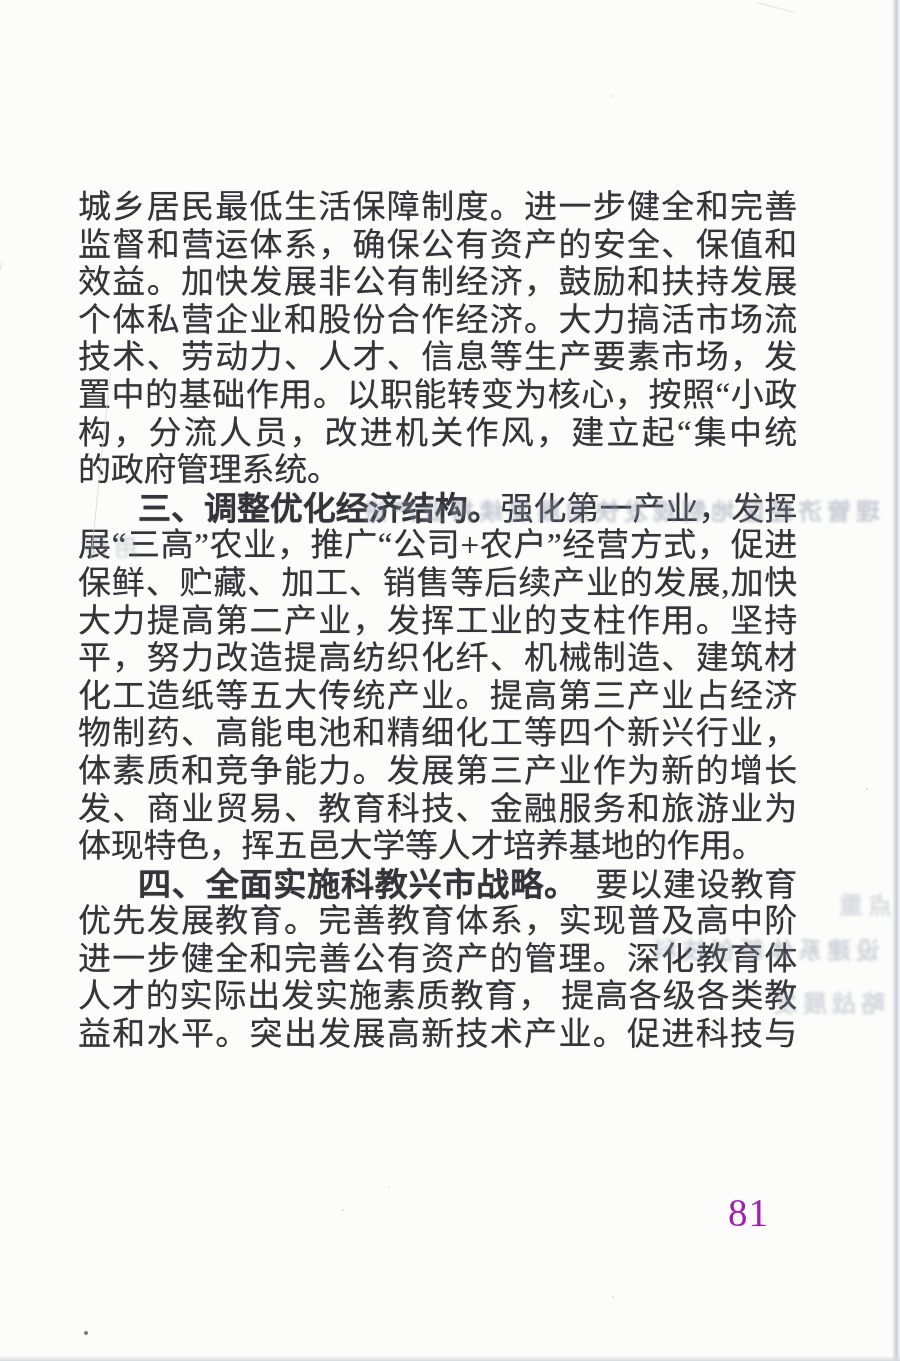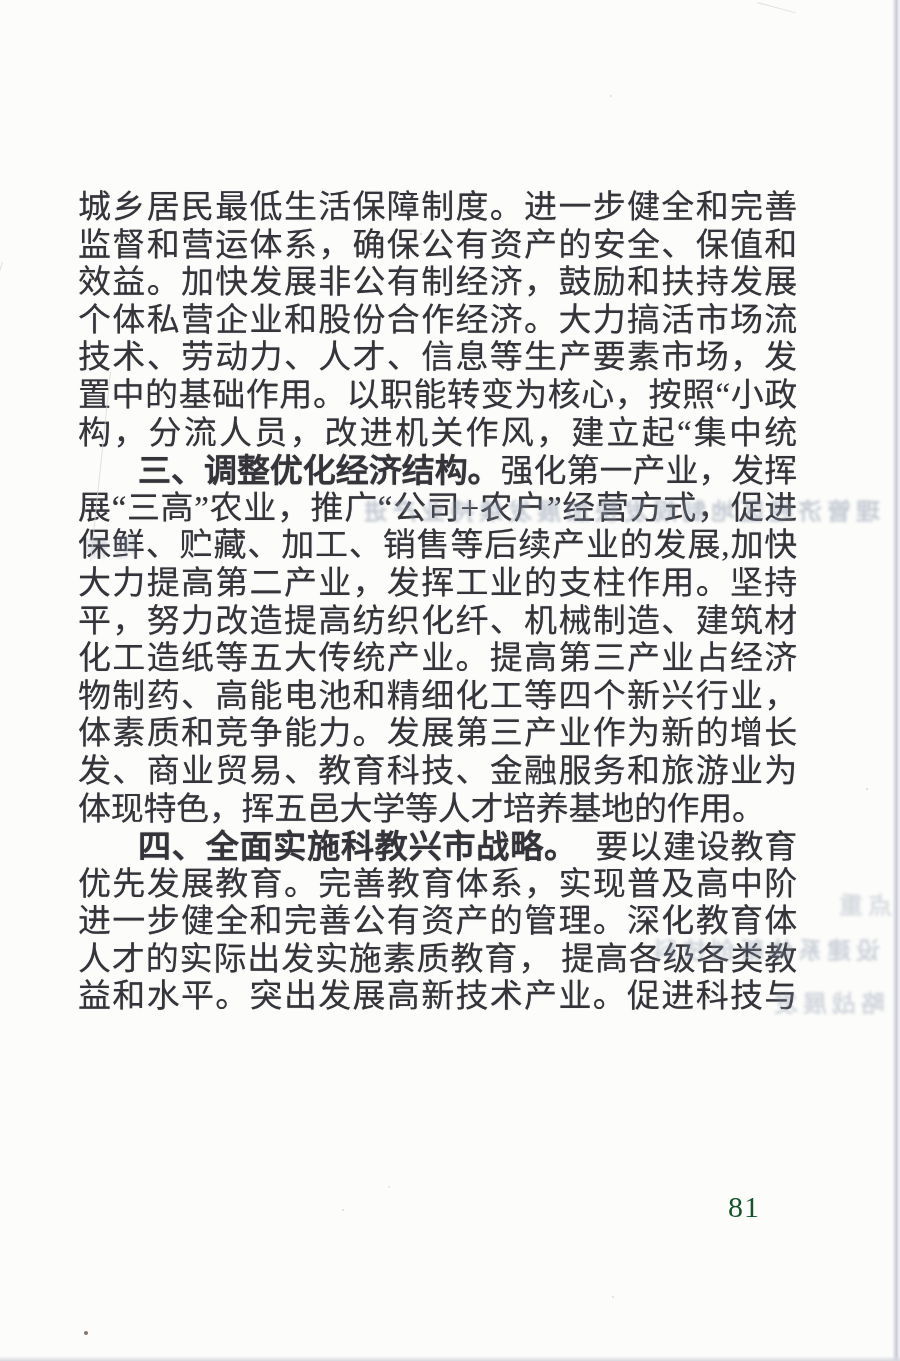--- a/index.html
+++ b/index.html
@@ -55,40 +55,41 @@
     font-size:24px;
     letter-spacing:5px;
     color:#8e99ad;
     white-space:nowrap;
     overflow:hidden;
     pointer-events:none;
   }
   
   .page-number{
     position:absolute;left:728px;top:1190px;
-    font-size:30px;color:#14532d;
+    font-size:39px;color:#a21caf;
     font-family:"Liberation Serif","DejaVu Serif",serif;
     letter-spacing:1px;
   }
   
   .speck{position:absolute;border-radius:50%;}
   .crease{position:absolute;background:#d9d9d8;opacity:.8;transform-origin:top left;}
 </style>
 </head>
 <body>
 
 <div class="page">
   <div class="text-block" id="text-block" style="color: rgb(52, 52, 58);">
       <div class="text-line justify"><span class="seg">城乡居民最低生活保障制度。进一步健全和完善公有资产的管理、</span></div>
       <div class="text-line justify"><span class="seg">监督和营运体系，确保公有资产的安全、保值和增值，提高运营</span></div>
       <div class="text-line justify"><span class="seg">效益。加快发展非公有制经济，鼓励和扶持发展“三资”企业、</span></div>
       <div class="text-line justify"><span class="seg">个体私营企业和股份合作经济。大力搞活市场流通，机械制造、</span></div>
       <div class="text-line justify"><span class="seg">技术、劳动力、人才、信息等生产要素市场，发挥市场在资源配</span></div>
       <div class="text-line justify"><span class="seg">置中的基础作用。以职能转变为核心，按照“小政府、大社会”</span></div>
       <div class="text-line justify"><span class="seg">构，分流人员，改进机关作风，建立起“集中统一、廉洁高效”</span></div>
+      <div class="text-line left"><span class="seg">的政府管理系统。</span></div>
       <div class="text-line justify" style="text-indent: 60px;"><span class="seg seg-bold">三、调整优化经济结构。</span><span class="seg">强化第一产业，发挥农业的基础</span></div>
       <div class="text-line justify"><span class="seg">展“三高”农业，推广“公司+农户”经营方式，促进农副产品</span></div>
       <div class="text-line justify"><span class="seg">保鲜、贮藏、加工、销售等后续产业的发展,加快农业产业化进程。</span></div>
       <div class="text-line justify"><span class="seg">大力提高第二产业，发挥工业的支柱作用。坚持以市场为导向，</span></div>
       <div class="text-line justify"><span class="seg">平，努力改造提高纺织化纤、机械制造、建筑材料、轻工食品、</span></div>
       <div class="text-line justify"><span class="seg">化工造纸等五大传统产业。提高第三产业占经济总量的比重、生</span></div>
       <div class="text-line justify"><span class="seg">物制药、高能电池和精细化工等四个新兴行业，以提高工业的整</span></div>
       <div class="text-line justify"><span class="seg">体素质和竞争能力。发展第三产业作为新的增长点，以房地产开</span></div>
       <div class="text-line justify"><span class="seg">发、商业贸易、教育科技、金融服务和旅游业为主，突出重点，</span></div>
       <div class="text-line left"><span class="seg">体现特色，挥五邑大学等人才培养基地的作用。</span></div>

